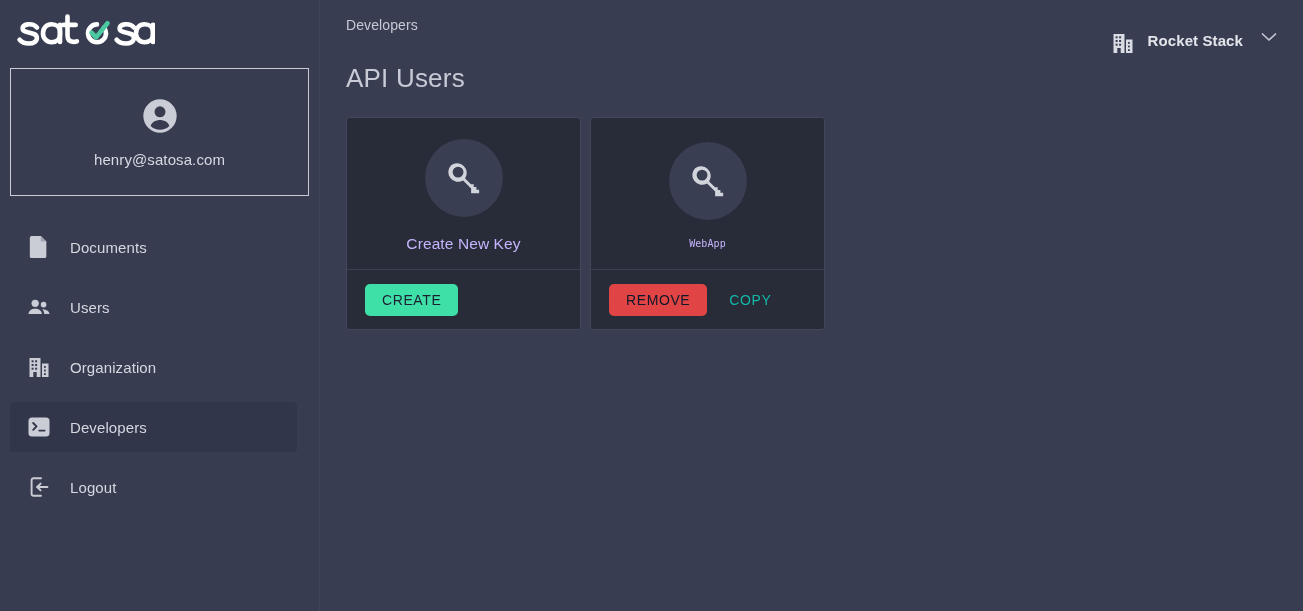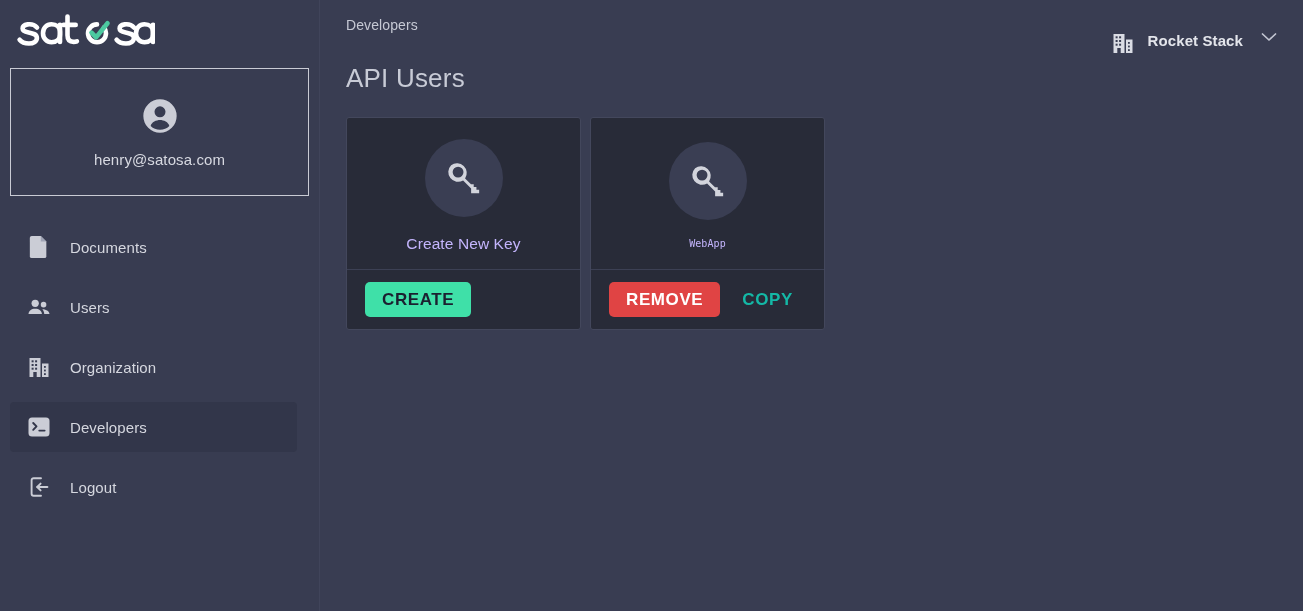--- a/index.html
+++ b/index.html
@@ -202,36 +202,36 @@
     border-top: 1px solid #3C4054;
     height: 60px;
     display: flex;
     align-items: center;
     padding-left: 18px;
     gap: 10px;
   }
 
   .btn {
     font-family: "Liberation Sans", sans-serif;
-    font-size: 17px;
-    font-weight: bold;
+    font-size: 14px;
+    font-weight: normal;
     letter-spacing: 0.6px;
     border: none;
     border-radius: 5px;
     padding: 9px 17px;
     cursor: pointer;
     line-height: 1;
   }
   .btn-create {
     background: #3FE0A8;
     color: #1B2030;
   }
   .btn-remove {
     background: #E04444;
-    color: #ffffff;
+    color: #0f172a;
   }
   .btn-text {
     background: transparent;
     color: #14b8a6;
     padding: 9px 12px;
   }
 </style>
 </head>
 <body>
 

